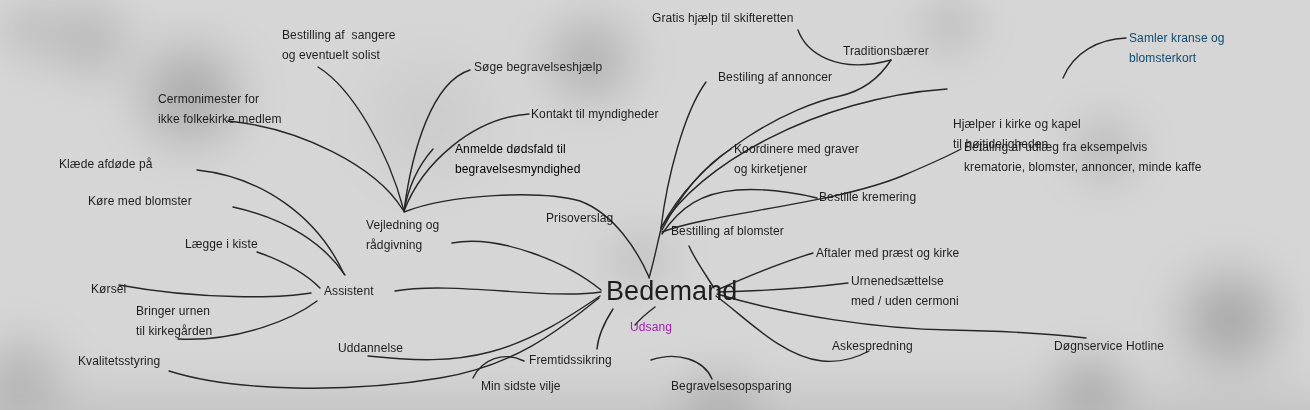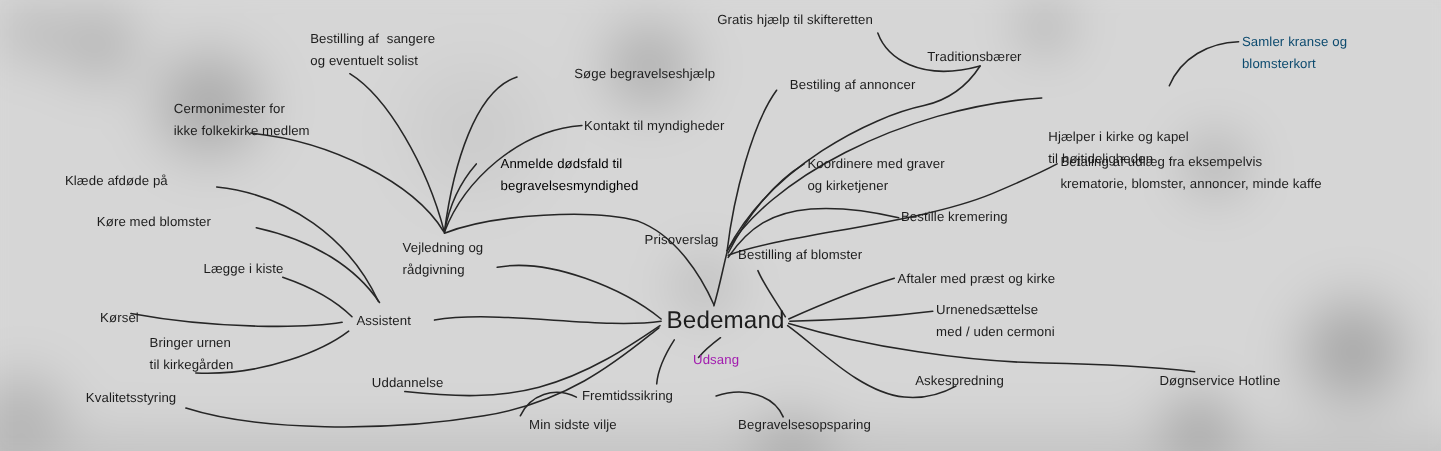--- a/index.html
+++ b/index.html
@@ -33,21 +33,21 @@
   .edges{position:absolute;left:0;top:0;}
   .edges path{fill:none;stroke-width:1.4px;stroke-linecap:round;}
   .node{
     position:absolute;
     white-space:pre;
     font-size:12px;
     line-height:20px;
     letter-spacing:0.1px;
   }
   .node.large{
-    font-size:22px;
+    font-size:27px;
     line-height:30px;
   }
 </style>
 </head>
 <body>
 
 <div class="stage">
   <div class="bg"></div>
   <svg id="edges" class="edges" width="1310" height="410" viewBox="0 0 1310 410">
       <path d="M649,278 C654,261 657,245 661,229" stroke="#262626"></path>
@@ -85,37 +85,37 @@
       <path d="M1063,78 C1074,52 1099,39 1126,38" stroke="#262626"></path>
     </svg>
   <div id="nodes">
       <div class="node large" style="left: 606px; top: 276px; color: rgb(29, 29, 29);">Bedemand</div>
       <div class="node" style="left: 652px; top: 8px; color: rgb(29, 29, 29);">Gratis hjælp til skifteretten</div>
       <div class="node" style="left: 843px; top: 41px; color: rgb(29, 29, 29);">Traditionsbærer</div>
       <div class="node" style="left: 1129px; top: 28px; color: #0c4a6e;">Samler kranse og
 blomsterkort</div>
       <div class="node" style="left: 282px; top: 25px; color: rgb(29, 29, 29);">Bestilling af  sangere
 og eventuelt solist</div>
-      <div class="node" style="left: 474px; top: 57px; color: rgb(29, 29, 29); margin-left: 48px;">Søge begravelseshjælp</div>
+      <div class="node" style="left: 474px; top: 57px; color: rgb(29, 29, 29);">Søge begravelseshjælp</div>
       <div class="node" style="left: 706px; top: 67px; color: rgb(29, 29, 29); margin-left: 12px;">Bestiling af annoncer</div>
       <div class="node" style="left: 953px; top: 78px; color: rgb(29, 29, 29); margin-top: 36px;">Hjælper i kirke og kapel
 til højtideligheden</div>
       <div class="node" style="left: 158px; top: 89px; color: rgb(29, 29, 29);">Cermonimester for
 ikke folkekirke medlem</div>
       <div class="node" style="left: 531px; top: 104px; color: rgb(29, 29, 29);">Kontakt til myndigheder</div>
       <div class="node" style="left: 437px; top: 139px; color: #000000; margin-left: 18px;">Anmelde dødsfald til
 begravelsesmyndighed</div>
       <div class="node" style="left: 734px; top: 139px; color: rgb(29, 29, 29);">Koordinere med graver
 og kirketjener</div>
       <div class="node" style="left: 964px; top: 137px; color: rgb(29, 29, 29);">Betaling af udlæg fra eksempelvis
 krematorie, blomster, annoncer, minde kaffe</div>
       <div class="node" style="left: 59px; top: 154px; color: rgb(29, 29, 29);">Klæde afdøde på</div>
       <div class="node" style="left: 819px; top: 187px; color: rgb(29, 29, 29);">Bestille kremering</div>
       <div class="node" style="left: 88px; top: 191px; color: rgb(29, 29, 29);">Køre med blomster</div>
-      <div class="node" style="left: 546px; top: 208px; color: rgb(29, 29, 29); margin-left: 40px;">Prisoverslag</div>
+      <div class="node" style="left: 546px; top: 208px; color: rgb(29, 29, 29);">Prisoverslag</div>
       <div class="node" style="left: 366px; top: 215px; color: rgb(29, 29, 29);">Vejledning og
 rådgivning</div>
       <div class="node" style="left: 671px; top: 221px; color: rgb(29, 29, 29);">Bestilling af blomster</div>
       <div class="node" style="left: 185px; top: 234px; color: rgb(29, 29, 29);">Lægge i kiste</div>
       <div class="node" style="left: 816px; top: 243px; color: rgb(29, 29, 29);">Aftaler med præst og kirke</div>
       <div class="node" style="left: 91px; top: 267px; color: rgb(29, 29, 29); margin-top: 12px;">Kørsel</div>
       <div class="node" style="left: 851px; top: 271px; color: rgb(29, 29, 29);">Urnenedsættelse
 med / uden cermoni</div>
       <div class="node" style="left: 324px; top: 281px; color: rgb(29, 29, 29);">Assistent</div>
       <div class="node" style="left: 136px; top: 301px; color: rgb(29, 29, 29);">Bringer urnen

